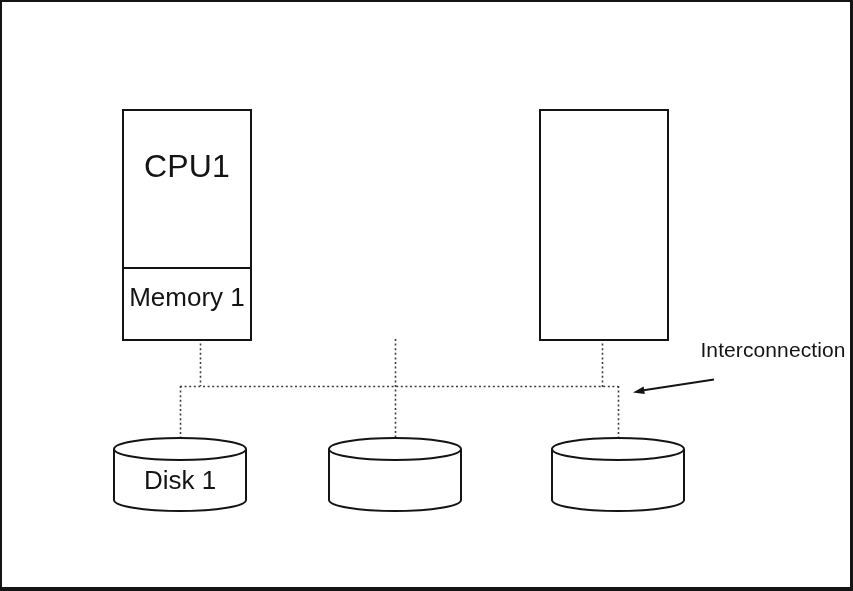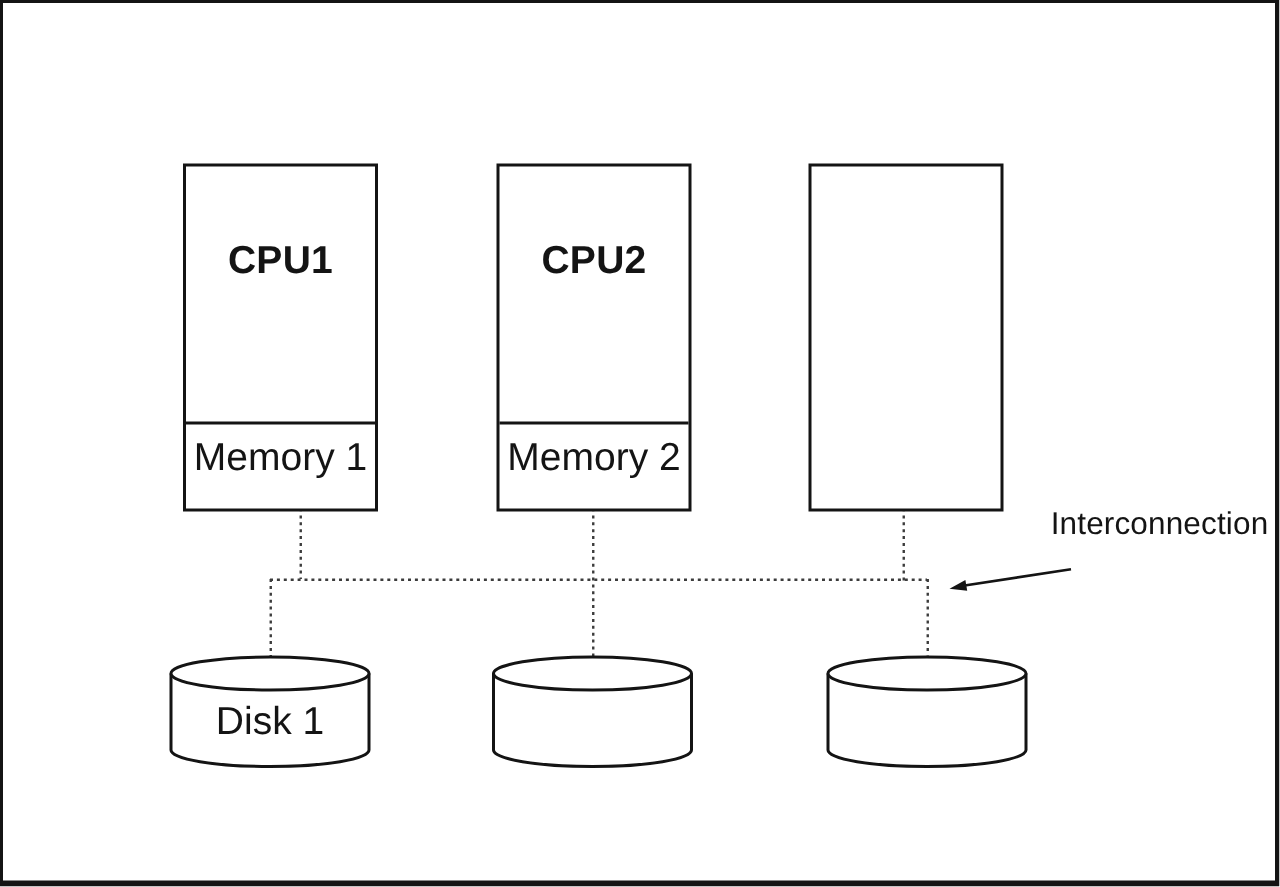--- a/index.html
+++ b/index.html
@@ -57,26 +57,25 @@
     display: flex;
     flex-direction: column;
   }
   .cpu-section {
     flex: 1 1 auto;
     display: flex;
     align-items: center;
     justify-content: center;
     padding-bottom: 46px;
     box-sizing: border-box;
-    font-size: 26px;
+    font-size: 32px;
     letter-spacing: 0.2px;
-    font-weight: bold;
   }
   .memory-section {
-    height: 58px;
+    height: 72px;
     box-sizing: border-box;
     border-top: 2px solid var(--ink, #141414);
     display: flex;
     align-items: center;
     justify-content: center;
     padding-bottom: 14px;
     font-size: 26px;
   }
   .disk-label {
     position: absolute;
@@ -133,28 +132,20 @@
 
   <div class="node" style="left:120px">
     <div class="cpu-section">
       <span>CPU1</span>
     </div>
     <div class="memory-section">
       <span>Memory 1</span>
     </div>
   </div>
 
-  <div class="node" style="left:329px">
-    <div class="cpu-section">
-      <span>CPU2</span>
-    </div>
-    <div class="memory-section">
-      <span>Memory 2</span>
-    </div>
-  </div>
 
   <div class="node" style="left:537px">
   </div>
 
   <div class="disk-label" style="left:112px">Disk 1</div>
 
   <div class="annotation">
     <div>Interconnection</div>
   </div>
 

